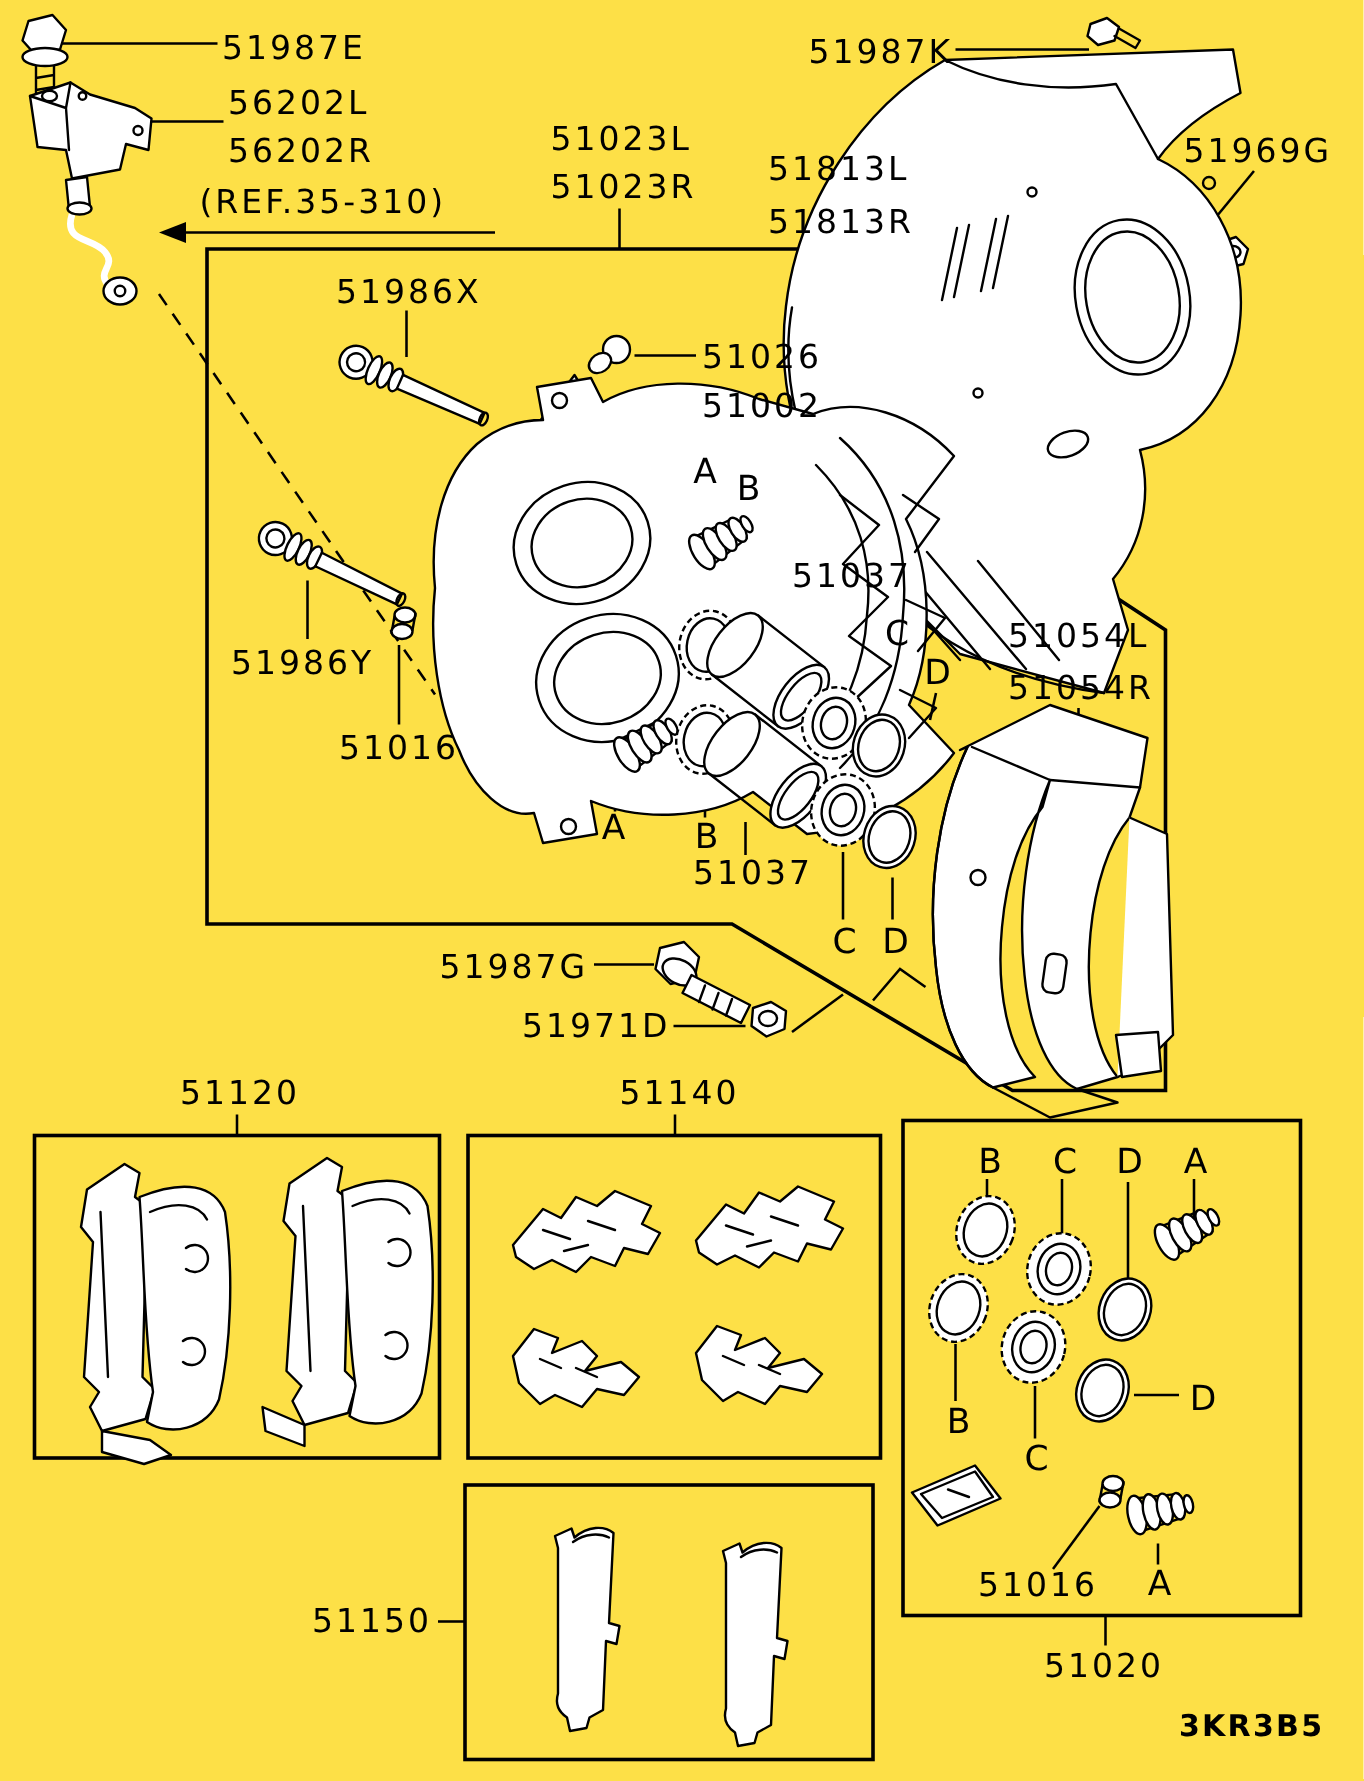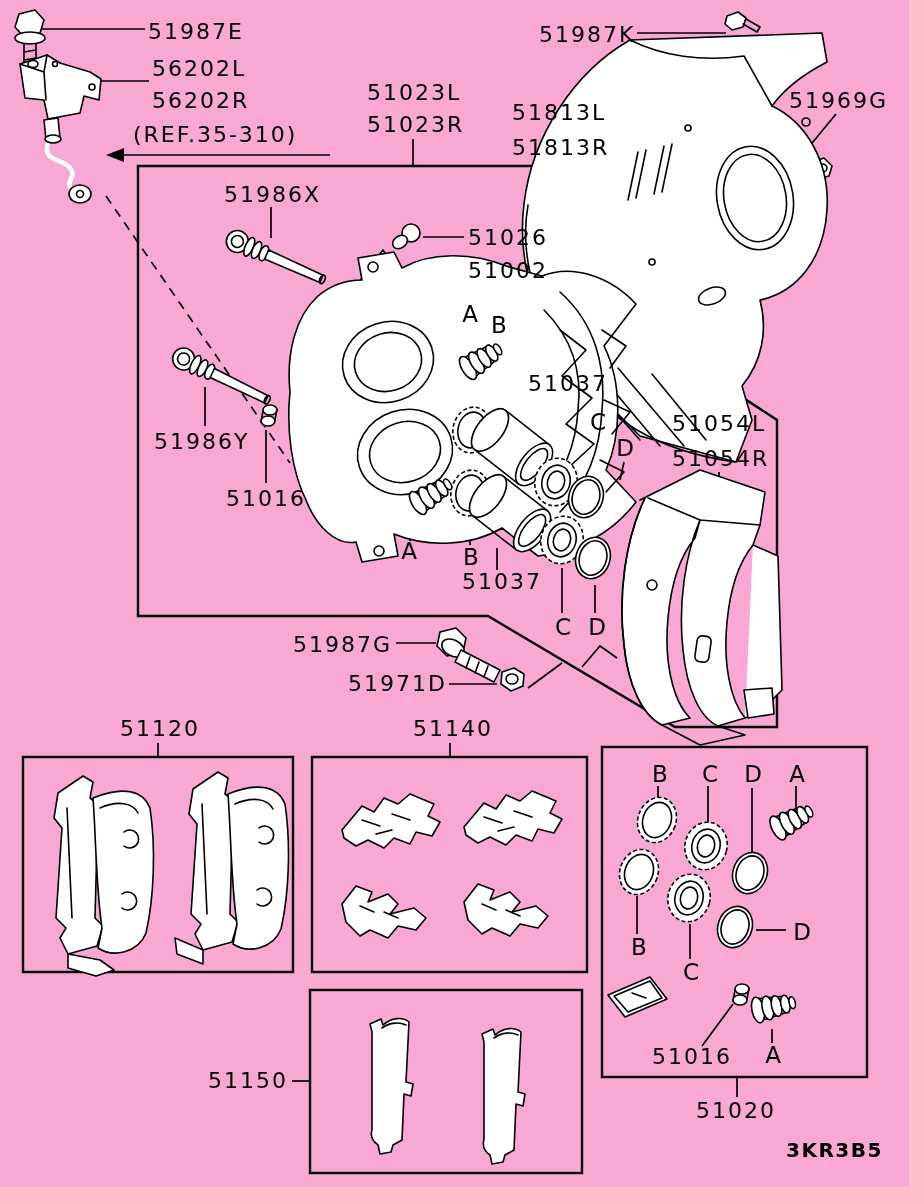--- a/index.html
+++ b/index.html
@@ -1,16 +1,16 @@
 <!DOCTYPE html>
 <html><head>
 <meta charset="utf-8">
 <style>
   html,body{margin:0;padding:0;background:#fff;}
-  .stage{position:relative;width:909px;height:1187px;background:#f9a8d4;overflow:hidden;}
+  .stage{position:relative;width:909px;height:1187px;background:#fde047;overflow:hidden;}
   svg{display:block;}
   svg text{font-family:"DejaVu Sans","Liberation Sans",sans-serif;fill:#000;}
   .pn{font-size:22px;letter-spacing:2px;}
   .co{font-size:23px;letter-spacing:0;text-anchor:middle;}
   .code{font-size:20px;font-weight:bold;letter-spacing:1.5px;}
   .ln{stroke:#000;stroke-width:1.7;fill:none;}
   .bx{stroke:#000;stroke-width:2.4;fill:none;}
   .pt{stroke:#000;stroke-width:1.6;fill:none;stroke-linejoin:round;stroke-linecap:round;}
   .pw{stroke:#000;stroke-width:1.6;fill:#fff;stroke-linejoin:round;}
   .dash{stroke-dasharray:9 7;}

